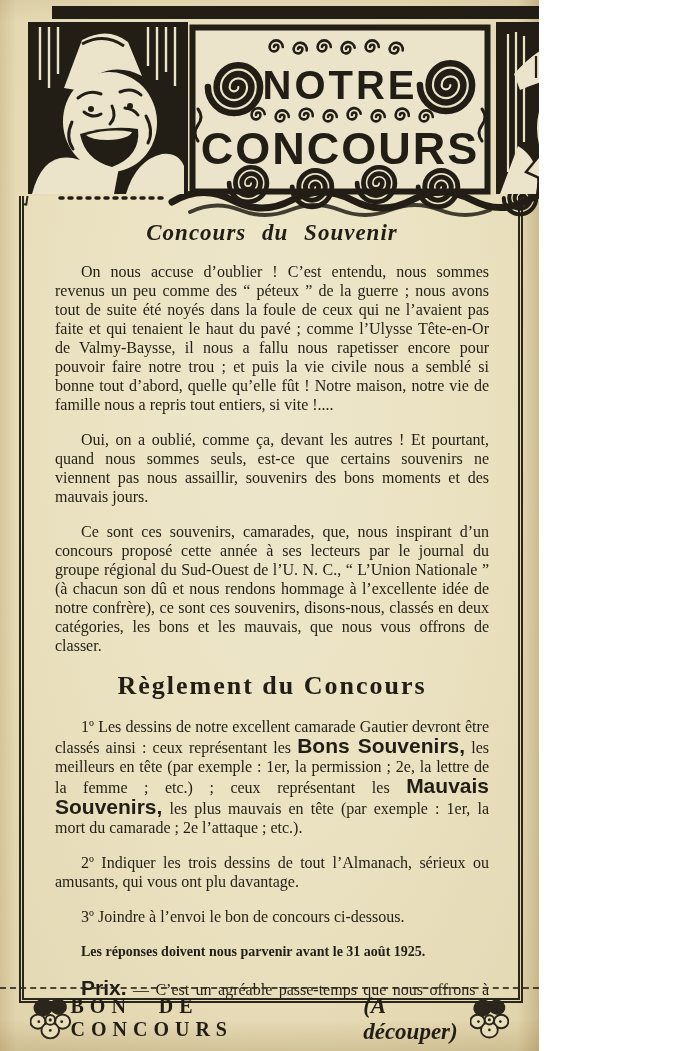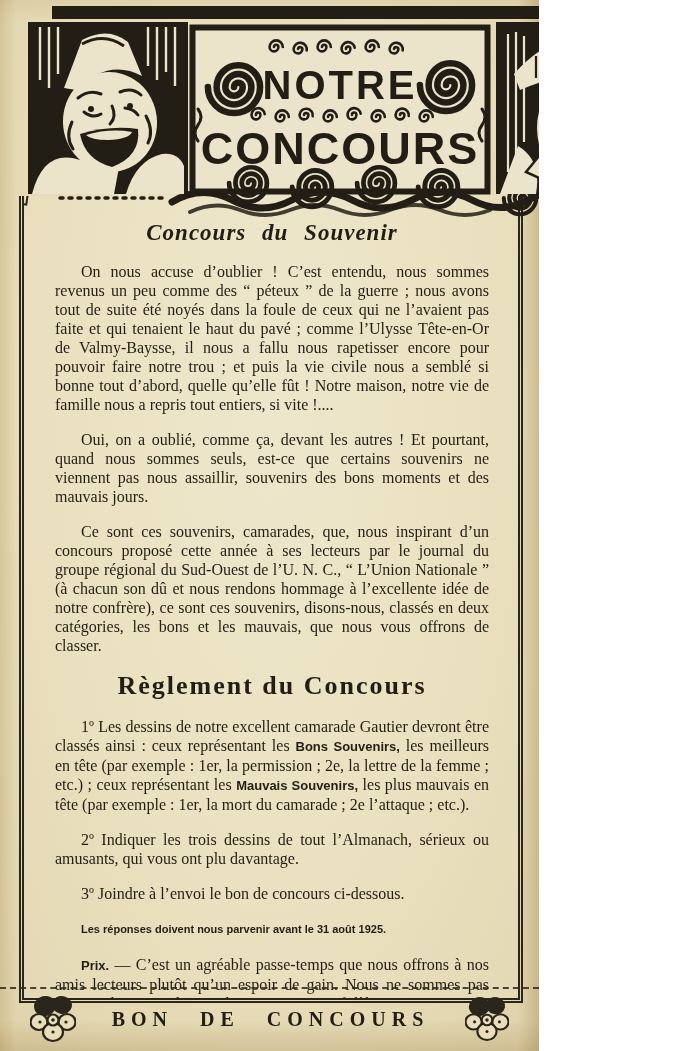--- a/index.html
+++ b/index.html
@@ -39,23 +39,23 @@
   p.body{
     margin:16px;font-size:16px;line-height:19px;
     text-align:justify;text-indent:26px;
   }
   .rules-heading{
     text-align:center;font-weight:bold;font-size:26px;
     letter-spacing:2px;margin:7px 0 5px 0;
   }
   .b-sans{
     font-family:"Liberation Sans","DejaVu Sans",sans-serif;
-    font-weight:700;font-size:13px;
-  }
-  p.deadline{font-family:Liberation Sans, sans-serif;font-weight:700;font-size:11px;line-height:20px;}
+    font-weight:700;font-size:21px;
+  }
+  p.deadline{font-family:Liberation Serif, serif;font-weight:700;font-size:14px;line-height:20px;}
   .note{
     text-align:center;font-style:italic;font-weight:normal;
     font-size:16.5px;margin:5px 0 0 0;word-spacing:4px;
   }
   .footer-rule{
     position:absolute;left:0;right:0;bottom:62px;height:0;
     border-top:2px dashed #312b1f;opacity:.85;z-index:2;
   }
   .footer{
     position:absolute;left:0;right:0;bottom:4px;height:56px;
@@ -258,20 +258,21 @@
       <ellipse cx="23" cy="38" rx="10" ry="9" fill="#e8deba" stroke="#2a261c" stroke-width="2.2"></ellipse>
       <circle cx="23" cy="26" r="5.5" fill="#e8deba" stroke="#2a261c" stroke-width="2.2"></circle>
       <circle cx="23" cy="26" r="1.8" fill="#2a261c"></circle>
       <circle cx="10" cy="28" r="1.6" fill="#2a261c"></circle>
       <circle cx="36" cy="28" r="1.6" fill="#2a261c"></circle>
       <circle cx="23" cy="38" r="1.6" fill="#2a261c"></circle>
     </svg>
 
     <div class="footer-center">
       <span class="footer-title">BON DE CONCOURS</span>
+      <span class="footer-sub">(A découper)</span>
     </div>
 
     <svg width="44" height="50" viewBox="0 0 46 50">
       <ellipse cx="15" cy="12" rx="11" ry="10" fill="#2a261c" transform="rotate(-14 15 12)"></ellipse>
       <ellipse cx="32" cy="11" rx="10" ry="9" fill="#2a261c" transform="rotate(12 32 11)"></ellipse>
       <ellipse cx="9" cy="28" rx="8.5" ry="8" fill="#e8deba" stroke="#2a261c" stroke-width="2.2"></ellipse>
       <ellipse cx="37" cy="28" rx="8.5" ry="8" fill="#e8deba" stroke="#2a261c" stroke-width="2.2"></ellipse>
       <ellipse cx="23" cy="38" rx="10" ry="9" fill="#e8deba" stroke="#2a261c" stroke-width="2.2"></ellipse>
       <circle cx="23" cy="26" r="5.5" fill="#e8deba" stroke="#2a261c" stroke-width="2.2"></circle>
       <circle cx="23" cy="26" r="1.8" fill="#2a261c"></circle>

